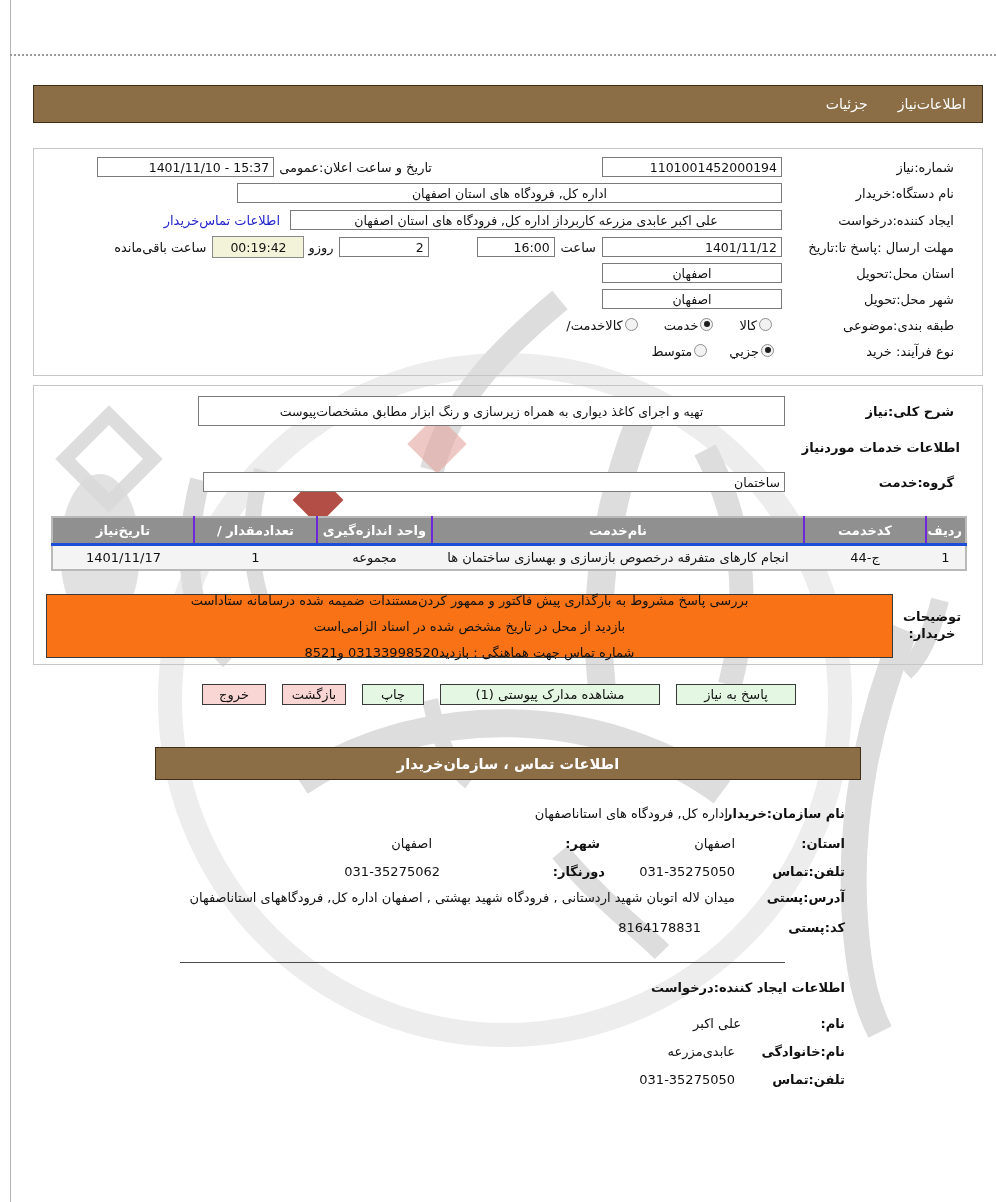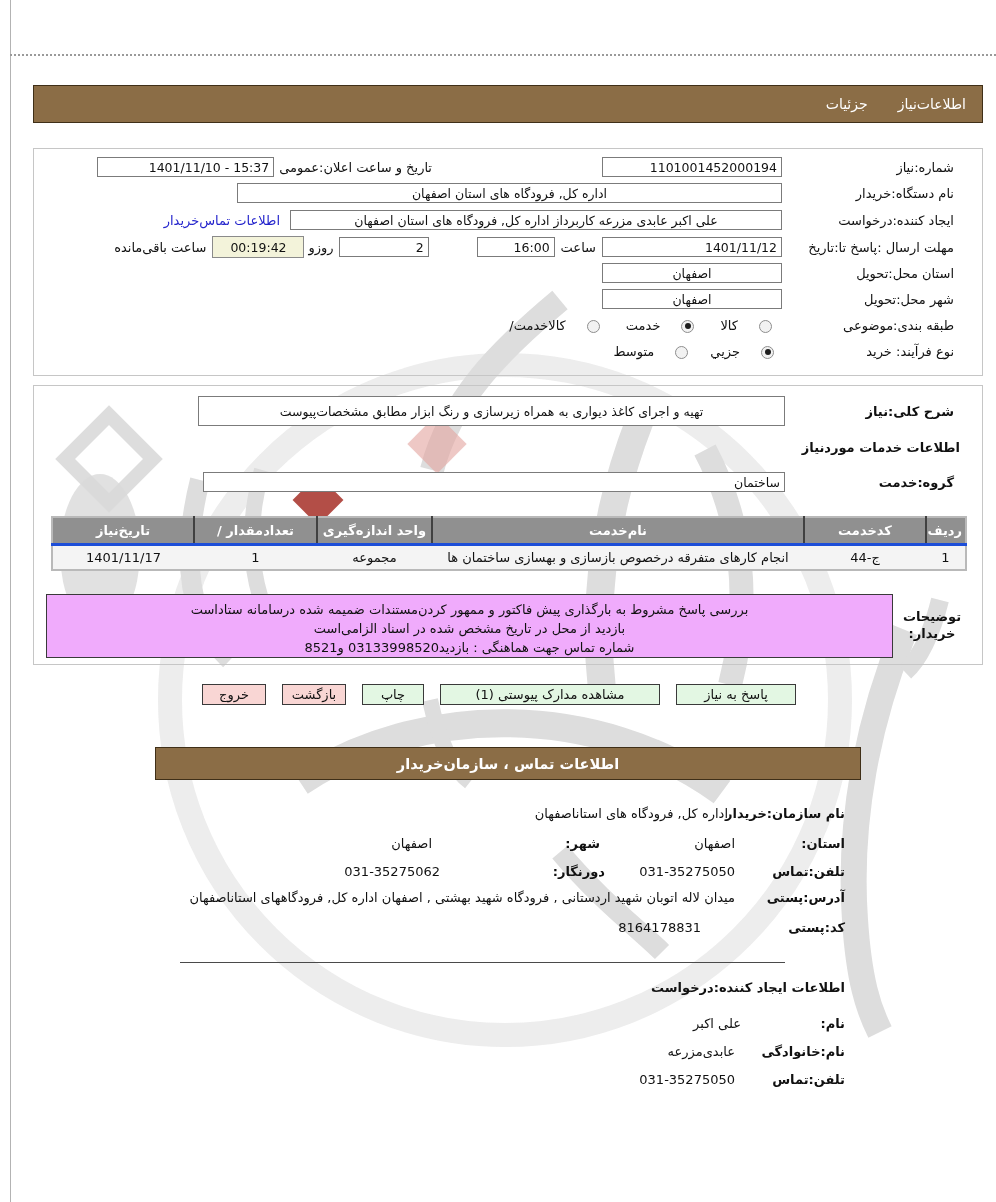--- a/index.html
+++ b/index.html
@@ -28,32 +28,32 @@
   .blbl{font-weight:bold;}
   .tb{border:1px solid #7b7b7b;background:#fff;height:20px;box-sizing:border-box;display:flex;align-items:center;padding:0 4px;flex:none;font-size:12.5px;}
   .tb.center{justify-content:center;}
   .ltr{direction:ltr;justify-content:flex-end;}
   .link{color:#2323cc;cursor:pointer;}
   .cd{background:#f3f3da;border:1px solid #8a8a8a;width:90px;height:20px;display:flex;align-items:center;justify-content:center;flex:none;font-size:12.5px;}
   .radio{width:13px;height:13px;border-radius:50%;border:1px solid #8d8d8d;background:#f2f2f2;flex:none;box-sizing:border-box;}
   .radio.sel{position:relative;}
   .radio.sel::after{content:'';position:absolute;left:2.5px;top:2.5px;width:6px;height:6px;border-radius:50%;background:#1d1d1d;}
   .checkbox{width:13px;height:13px;border:1px solid #949494;background:#f7f7f7;flex:none;box-sizing:border-box;}
-  .ritem{display:flex;align-items:flex-end;gap:21px;}
+  .ritem{display:flex;align-items:flex-start;gap:2px;}
   
   .b2row{position:absolute;left:0;right:0;display:flex;align-items:center;padding-right:28px;box-sizing:border-box;}
   #desc-row{top:10px;height:30px;}
   #svc-head{top:54px;right:22px;font-weight:bold;}
   #group-row{top:84px;height:24px;}
   #svc-table{position:absolute;top:130px;right:15px;width:914px;border-collapse:collapse;border:2px solid #b9b9b9;table-layout:fixed;}
-  #svc-table th{background:#909090;color:#fff;font-weight:bold;font-size:13px;padding:5px 3px;border-left:2px solid #404040;}
+  #svc-table th{background:#909090;color:#fff;font-weight:bold;font-size:13px;padding:5px 3px;border-left:2px solid #6d28d9;}
   #svc-table th:last-child{border-left:none;}
   #svc-table td{background:#f4f4f4;text-align:center;font-size:13px;padding:4px 3px;border-top:3px solid #1d4ed8;}
   #remarks-label{position:absolute;top:222px;right:18px;width:64px;text-align:center;font-weight:bold;line-height:17px;}
-  #remarks-box{position:absolute;top:208px;right:89px;width:847px;height:64px;border:1px solid #3a3a3a;background:#f0abfc;display:flex;flex-direction:column;justify-content:flex-end;box-sizing:border-box;}
+  #remarks-box{position:absolute;top:208px;right:89px;width:847px;height:64px;border:1px solid #3a3a3a;background:#f97316;display:flex;flex-direction:column;justify-content:center;box-sizing:border-box;gap:7px;}
   #remarks-box div{text-align:center;line-height:19px;font-size:13px;}
   
   #btnrow{position:absolute;top:684px;right:200px;display:flex;gap:16px;}
   .btn{height:21px;border:1px solid #3a3a3a;display:flex;align-items:center;justify-content:center;font-size:13px;box-sizing:border-box;cursor:pointer;flex:none;}
   .btn.green{background:#e3f7e3;}
   .btn.pink{background:#f9d6d4;}
   
   #contact{left:155px;top:780px;width:706px;height:420px;}
   .clbl{position:absolute;right:16px;font-weight:bold;white-space:nowrap;}
   .cval{position:absolute;white-space:nowrap;}

